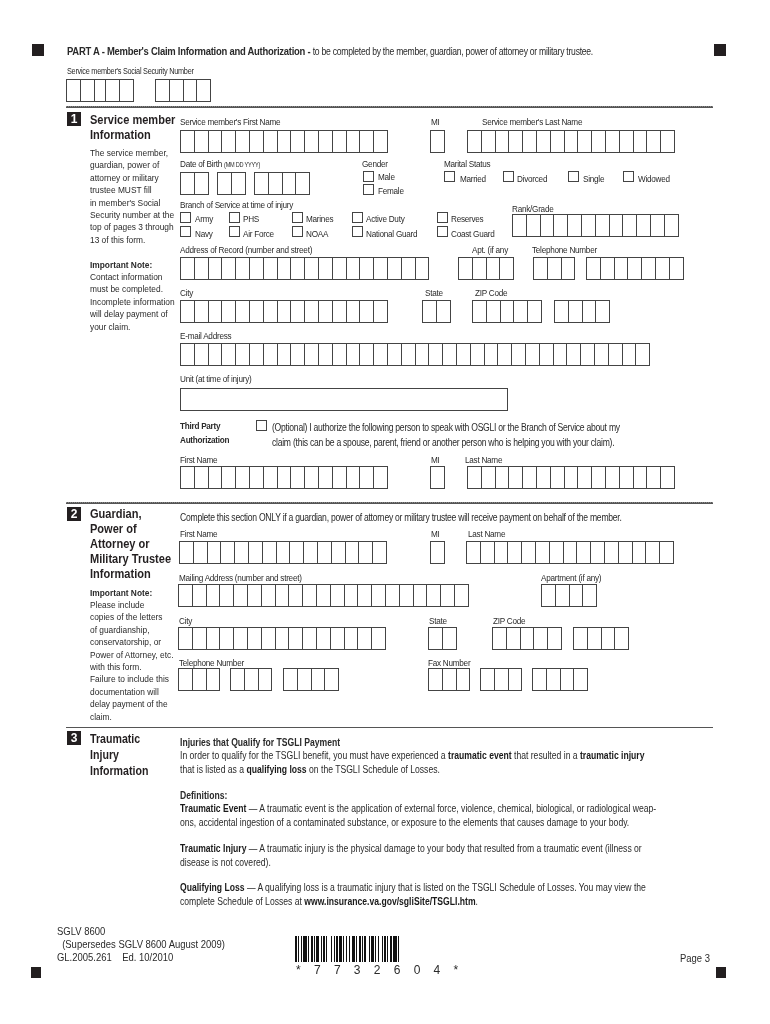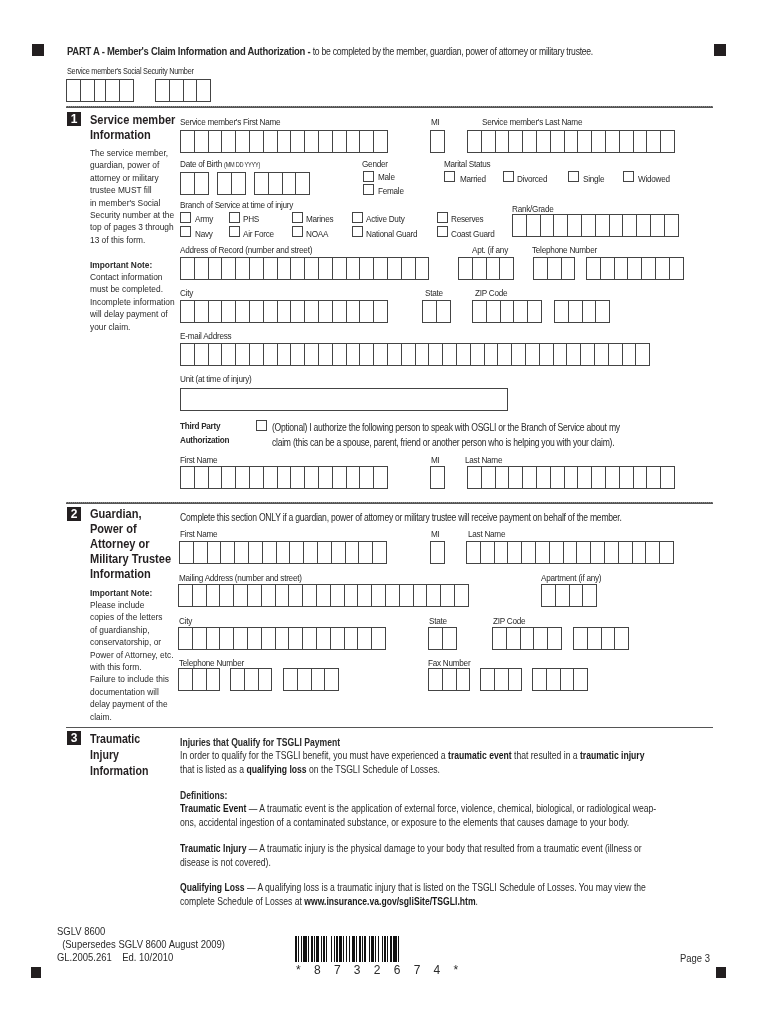--- a/index.html
+++ b/index.html
@@ -627,15 +627,15 @@
     <span style="width: 1.05px; background: rgb(255, 255, 255);"></span>
     <span style="width: 1.05px; background: rgb(17, 17, 17);"></span>
     <span style="width: 2.1px; background: rgb(255, 255, 255);"></span>
     <span style="width: 2.1px; background: rgb(17, 17, 17);"></span>
     <span style="width: 1.05px; background: rgb(255, 255, 255);"></span>
     <span style="width: 3.15px; background: rgb(17, 17, 17);"></span>
     <span style="width: 1.05px; background: rgb(255, 255, 255);"></span>
     <span style="width: 1.05px; background: rgb(17, 17, 17);"></span>
     <span style="width: 2.1px; background: rgb(255, 255, 255);"></span>
   </div>
-<div class="para" style="left:296px;top:963px;font-size:12px;transform:scaleX(1);white-space:pre;letter-spacing:2.2px;">*  8  7  3  2  6  7  4  *</div>
+<div class="para" style="left:296px;top:963px;font-size:12px;transform:scaleX(1);white-space:pre;letter-spacing:2.2px;">*  7  7  3  2  6  0  4  *</div>
 <div class="para" style="left:680px;top:951px;font-size:11px;">Page 3</div>
 <div class="sq" style="left:716px;top:967px;width:10px;height:11px;"></div>
 
 </body></html>

